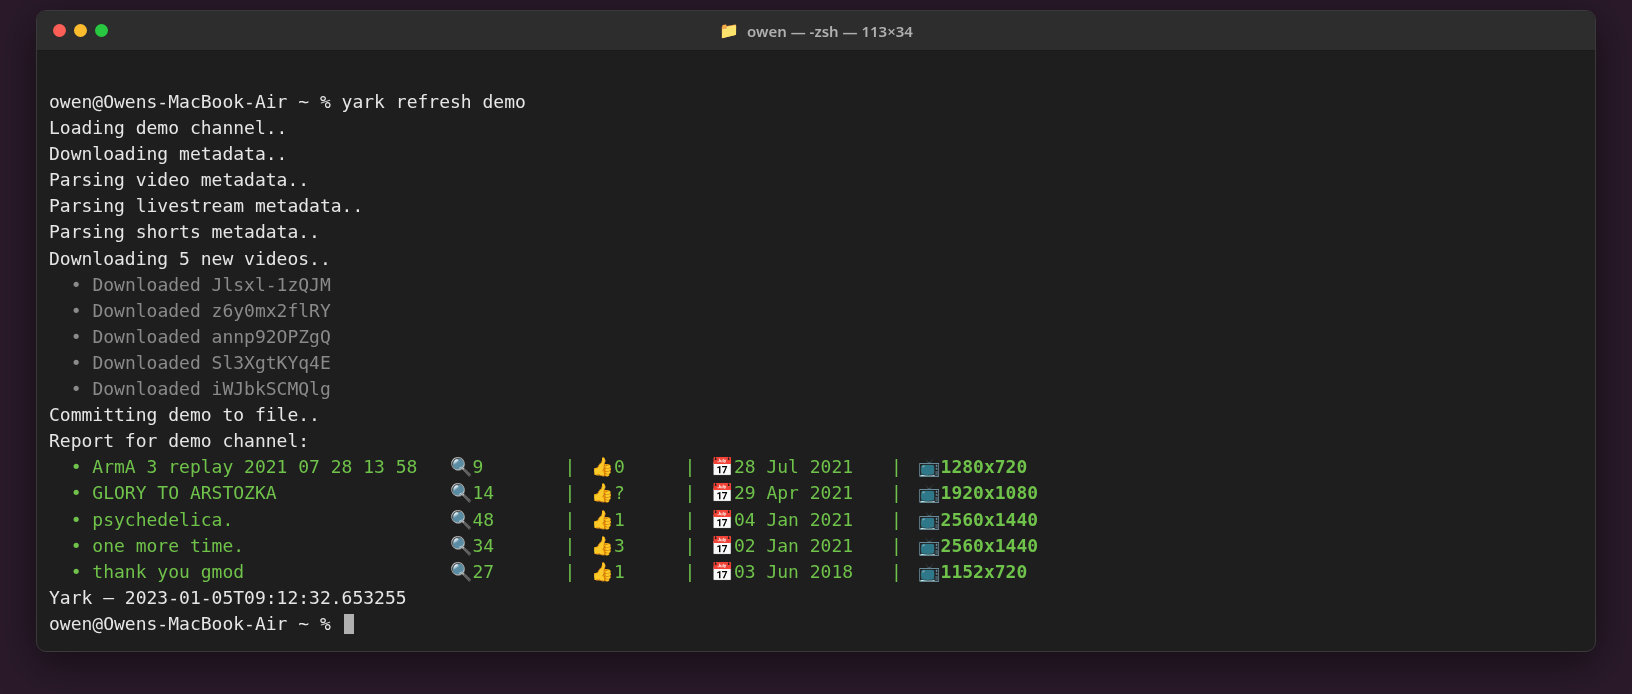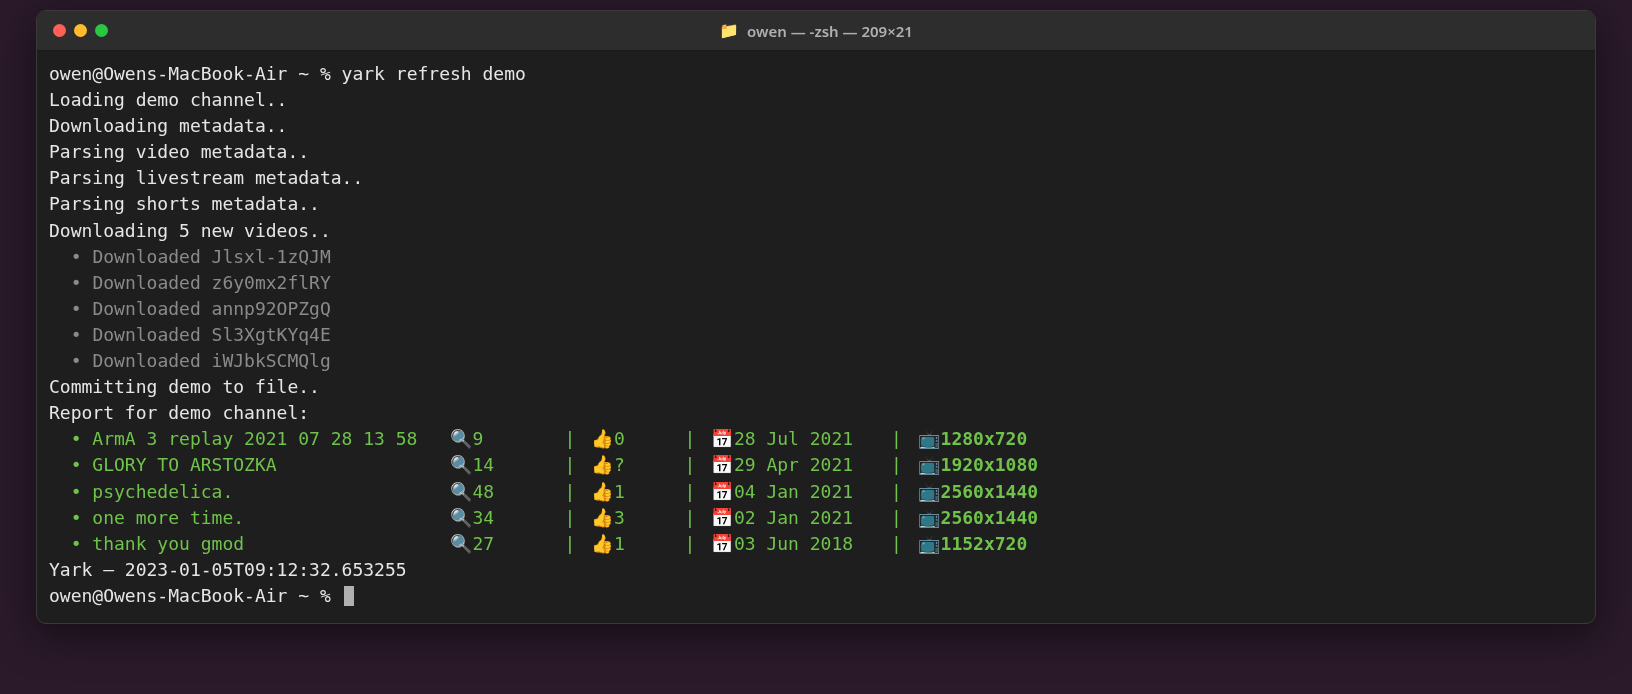--- a/index.html
+++ b/index.html
@@ -60,20 +60,21 @@
     .folder-glyph {
       font-size: 16px;
       line-height: 1;
     }
     .terminal-body {
       padding: 10px 12px 14px 12px;
       font-size: 18px;
       line-height: 1.45;
       color: #e6e6e6;
       white-space: pre;
+      margin-top: 28px;
     }
     .dim  { color: #8a8a8a; }
     .grn  { color: #6fc24a; } 
     .row   { display: block; }
     .bullet-dim { color: #8a8a8a; }
     .cursor-block {
       display: inline-block;
       width: 10px;
       height: 20px;
       background: #b0b0b0;
@@ -100,19 +101,19 @@
 <div class="terminal-window">
 
   <div class="titlebar">
     <div class="traffic-lights">
       <div class="traffic-light tl-close"></div>
       <div class="traffic-light tl-min"></div>
       <div class="traffic-light tl-max"></div>
     </div>
     <div class="title-center">
       <span class="folder-glyph emoji">📁</span>
-      <span>owen — -zsh — 209×21</span>
+      <span>owen — -zsh — 113×34</span>
     </div>
   </div>
 
   <div class="terminal-body"><span class="row"><span>owen@Owens-MacBook-Air ~ % </span><span>yark refresh demo</span></span><span class="row">Loading demo channel..</span><span class="row">Downloading metadata..</span><span class="row">Parsing video metadata..</span><span class="row">Parsing livestream metadata..</span><span class="row">Parsing shorts metadata..</span><span class="row">Downloading 5 new videos..</span><span class="row dim">  <span class="bullet-dim">•</span> <span>Downloaded Jlsxl-1zQJM</span></span><span class="row dim">  <span class="bullet-dim">•</span> <span>Downloaded z6y0mx2flRY</span></span><span class="row dim">  <span class="bullet-dim">•</span> <span>Downloaded annp92OPZgQ</span></span><span class="row dim">  <span class="bullet-dim">•</span> <span>Downloaded Sl3XgtKYq4E</span></span><span class="row dim">  <span class="bullet-dim">•</span> <span>Downloaded iWJbkSCMQlg</span></span><span class="row">Committing demo to file..</span><span class="row">Report for demo channel:</span><div id="report-rows"><div class="report-row"><span class="col-leadpad"></span><span class="col-bullet grn">• </span><span class="col-title grn">ArmA 3 replay 2021 07 28 13 58</span><span><span class="emoji">🔍</span><span class="grn col-views">9</span></span><span class="sep">|</span>  <span><span class="emoji">👍</span><span class="grn col-likes">0</span></span><span class="sep">|</span>  <span><span class="emoji">📅</span><span class="grn col-date">28 Jul 2021</span></span><span class="sep">|</span>  <span><span class="emoji">📺</span><span class="grn col-res">1280x720</span></span></div><div class="report-row"><span class="col-leadpad"></span><span class="col-bullet grn">• </span><span class="col-title grn">GLORY TO ARSTOZKA</span><span><span class="emoji">🔍</span><span class="grn col-views">14</span></span><span class="sep">|</span>  <span><span class="emoji">👍</span><span class="grn col-likes">?</span></span><span class="sep">|</span>  <span><span class="emoji">📅</span><span class="grn col-date">29 Apr 2021</span></span><span class="sep">|</span>  <span><span class="emoji">📺</span><span class="grn col-res">1920x1080</span></span></div><div class="report-row"><span class="col-leadpad"></span><span class="col-bullet grn">• </span><span class="col-title grn">psychedelica.</span><span><span class="emoji">🔍</span><span class="grn col-views">48</span></span><span class="sep">|</span>  <span><span class="emoji">👍</span><span class="grn col-likes">1</span></span><span class="sep">|</span>  <span><span class="emoji">📅</span><span class="grn col-date">04 Jan 2021</span></span><span class="sep">|</span>  <span><span class="emoji">📺</span><span class="grn col-res">2560x1440</span></span></div><div class="report-row"><span class="col-leadpad"></span><span class="col-bullet grn">• </span><span class="col-title grn">one more time.</span><span><span class="emoji">🔍</span><span class="grn col-views">34</span></span><span class="sep">|</span>  <span><span class="emoji">👍</span><span class="grn col-likes">3</span></span><span class="sep">|</span>  <span><span class="emoji">📅</span><span class="grn col-date">02 Jan 2021</span></span><span class="sep">|</span>  <span><span class="emoji">📺</span><span class="grn col-res">2560x1440</span></span></div><div class="report-row"><span class="col-leadpad"></span><span class="col-bullet grn">• </span><span class="col-title grn">thank you gmod</span><span><span class="emoji">🔍</span><span class="grn col-views">27</span></span><span class="sep">|</span>  <span><span class="emoji">👍</span><span class="grn col-likes">1</span></span><span class="sep">|</span>  <span><span class="emoji">📅</span><span class="grn col-date">03 Jun 2018</span></span><span class="sep">|</span>  <span><span class="emoji">📺</span><span class="grn col-res">1152x720</span></span></div></div><span class="row">Yark — 2023-01-05T09:12:32.653255</span><span class="row"><span>owen@Owens-MacBook-Air ~ % </span><span class="cursor-block"></span></span></div>
 
 </div>
 
 </body></html>

